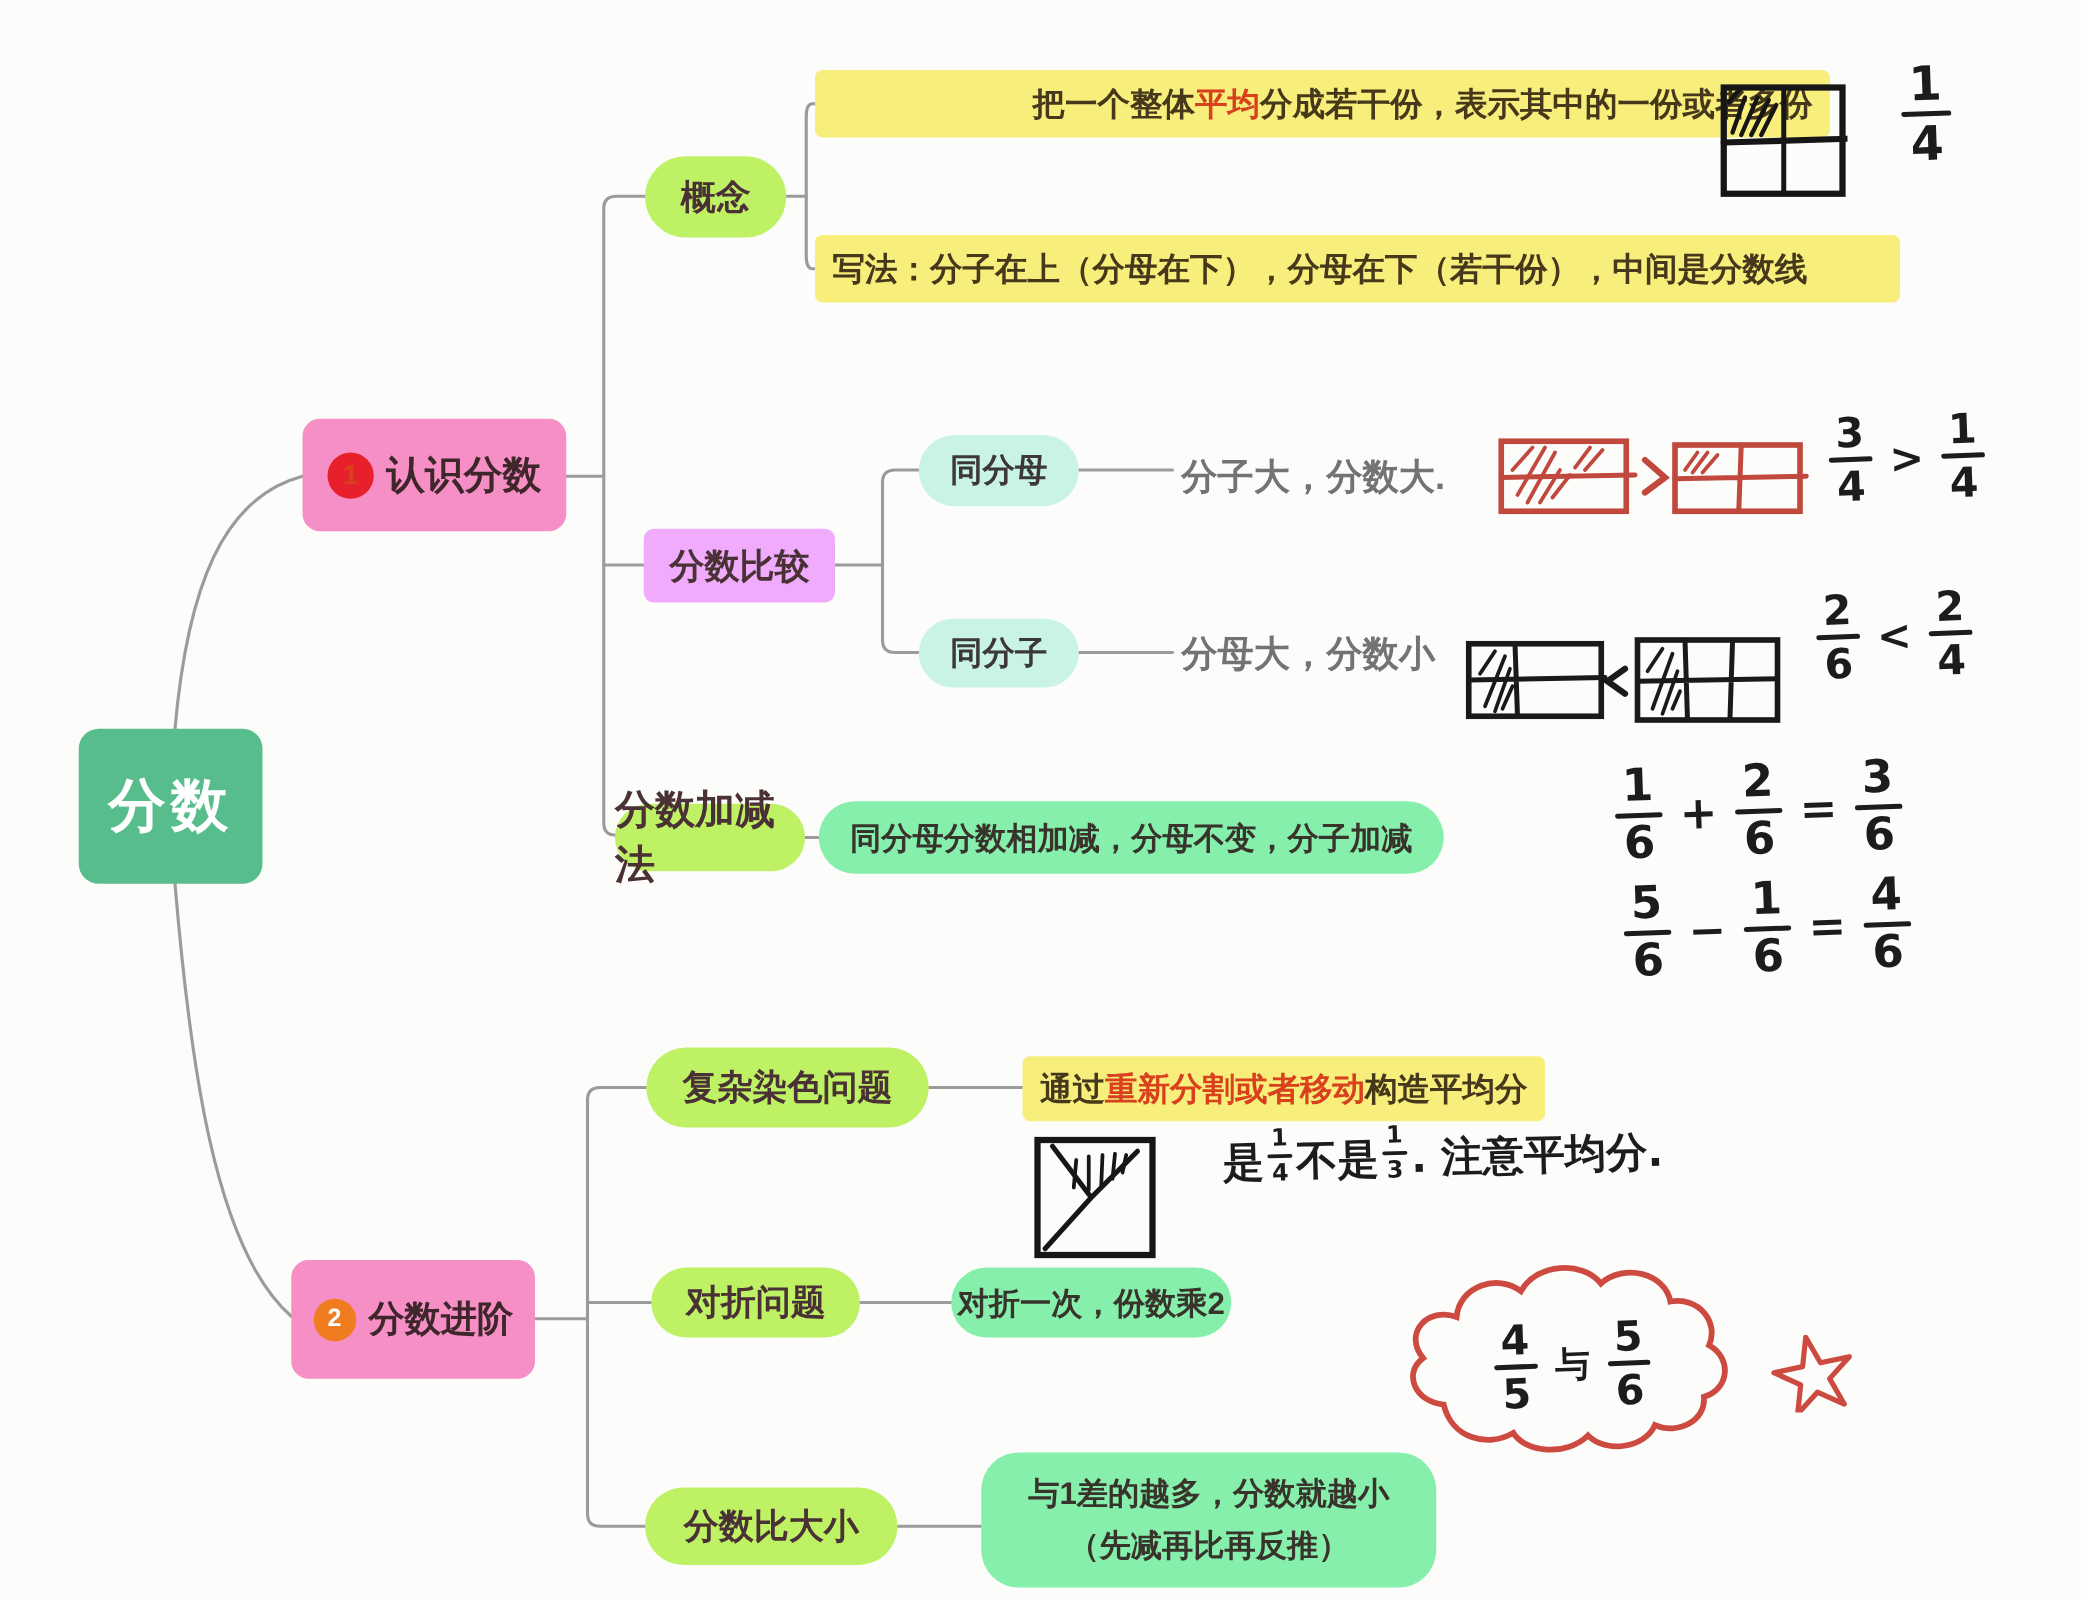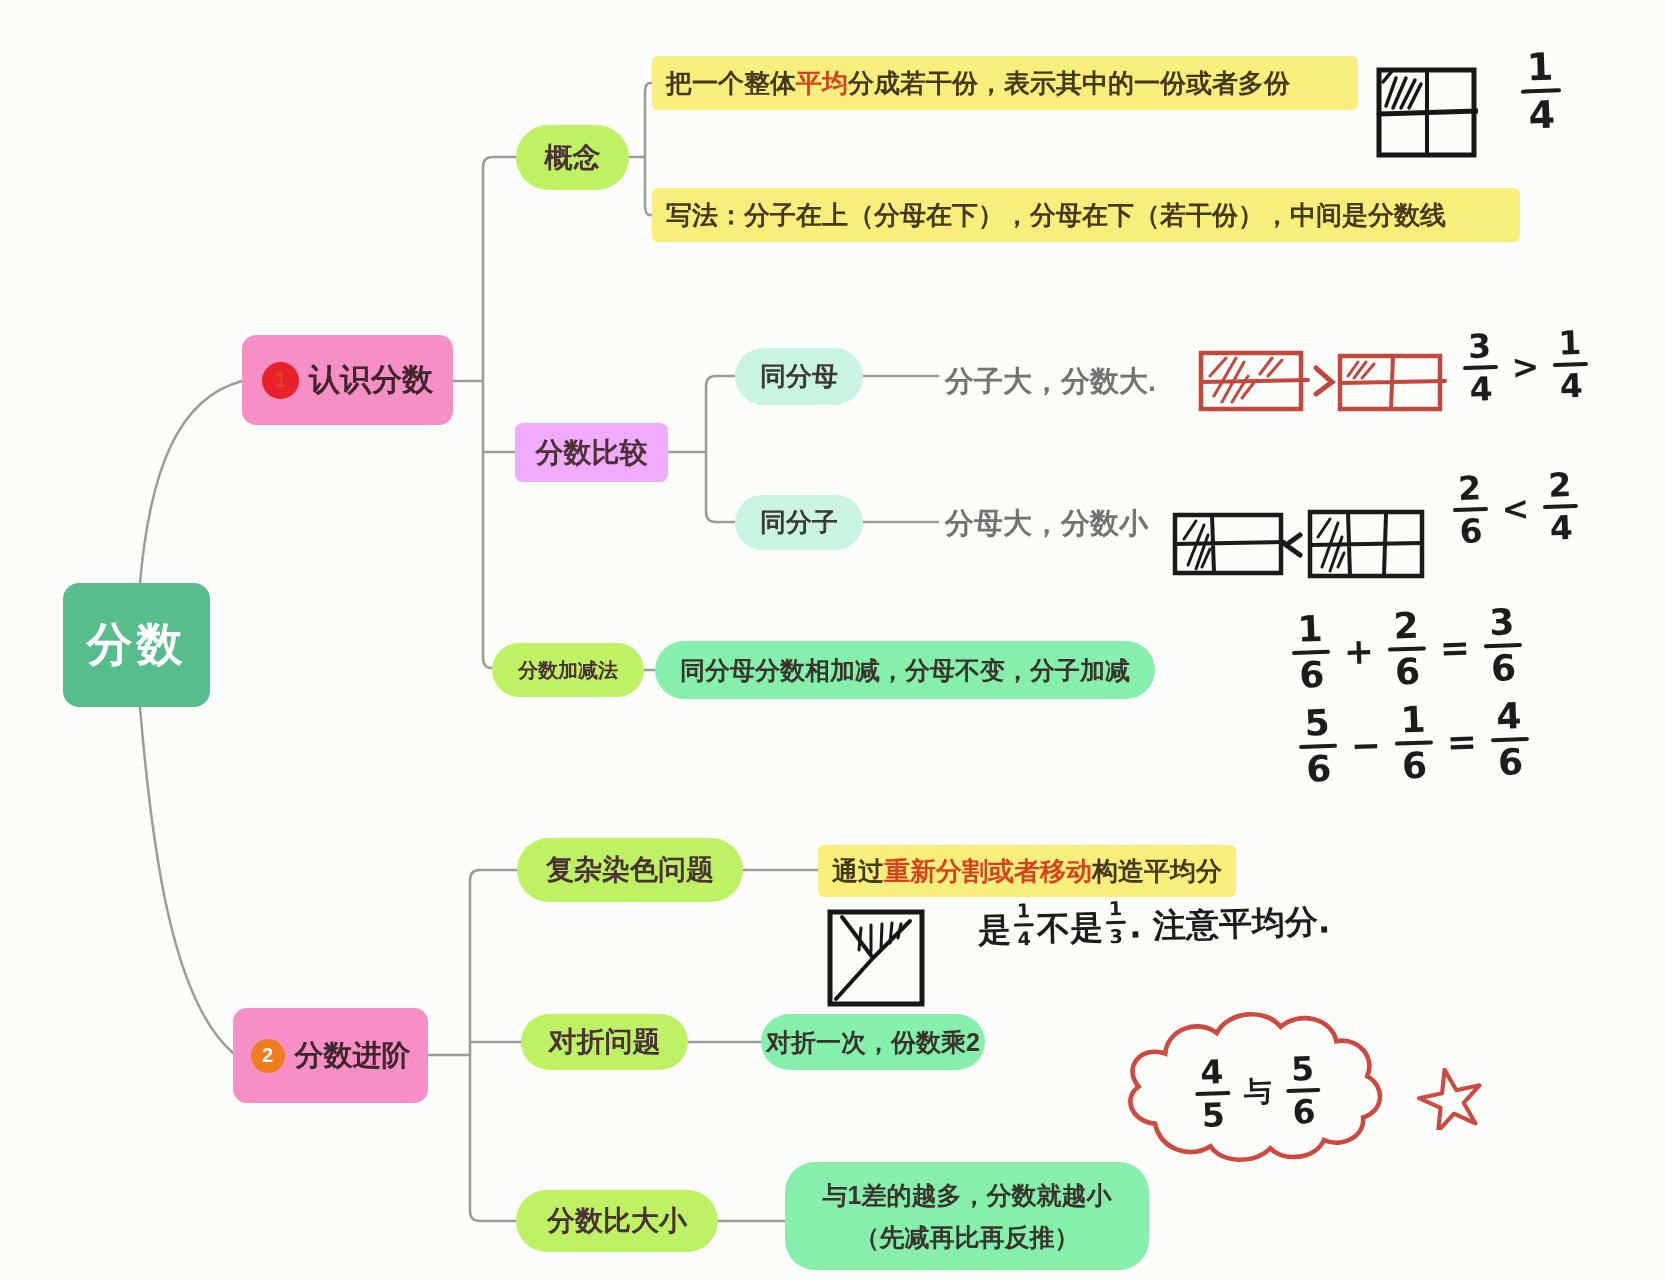--- a/index.html
+++ b/index.html
@@ -68,21 +68,21 @@
 
   <div class="abs node branch" style="left:242px;top:335px;width:211px;height:90px;">
     <span class="badge red">1</span>
     <span>认识分数</span>
   </div>
 
   <div class="abs node pill" style="left:516px;top:125px;width:113px;height:65px;">
     <span>概念</span>
   </div>
 
-  <div class="abs hl-yellow" style="left:652px;top:56px;height:54px;width:706px;box-sizing:border-box;">
+  <div class="abs hl-yellow" style="left:652px;top:56px;height:54px;width:812px;box-sizing:border-box;justify-content:flex-end;">
     <span>把一个整体</span>
       <span class="red">平均</span>
       <span>分成若干份，表示其中的一份或者多份</span>
   </div>
 
   <span class="abs" style="left:1376px;top:66px;z-index:2;">
     <svg width="102" height="94" viewBox="0 0 102 94" fill="none" stroke="#161616" stroke-linecap="round">
       <rect x="3" y="4" width="95" height="85" stroke-width="5"></rect>
       <path d="M51 4 L51 89" stroke-width="4"></path>
       <path d="M3 48 L102 45" stroke-width="5"></path>
@@ -161,21 +161,21 @@
       <span>6</span>
     </span>
     <span class="op">&lt;</span>
     <span class="hwfrac">
       <span>2</span>
       <span class="fbar"></span>
       <span>4</span>
     </span>
   </div>
 
-  <div class="abs node pill" style="left:492px;top:643px;width:152px;height:54px;font-size:20px;">
+  <div class="abs node pill" style="left:492px;top:643px;width:152px;height:54px;font-size:32px;">
     <span>分数加减法</span>
   </div>
   <div class="abs hl-green" style="left:655px;top:641px;width:500px;height:58px;">
     <span>同分母分数相加减，分母不变，分子加减</span>
   </div>
 
   <div class="abs hand rot eq" style="left:1287px;top:608px;">
     <span class="hwfrac">
       <span>1</span>
         <span class="fbar"></span>

